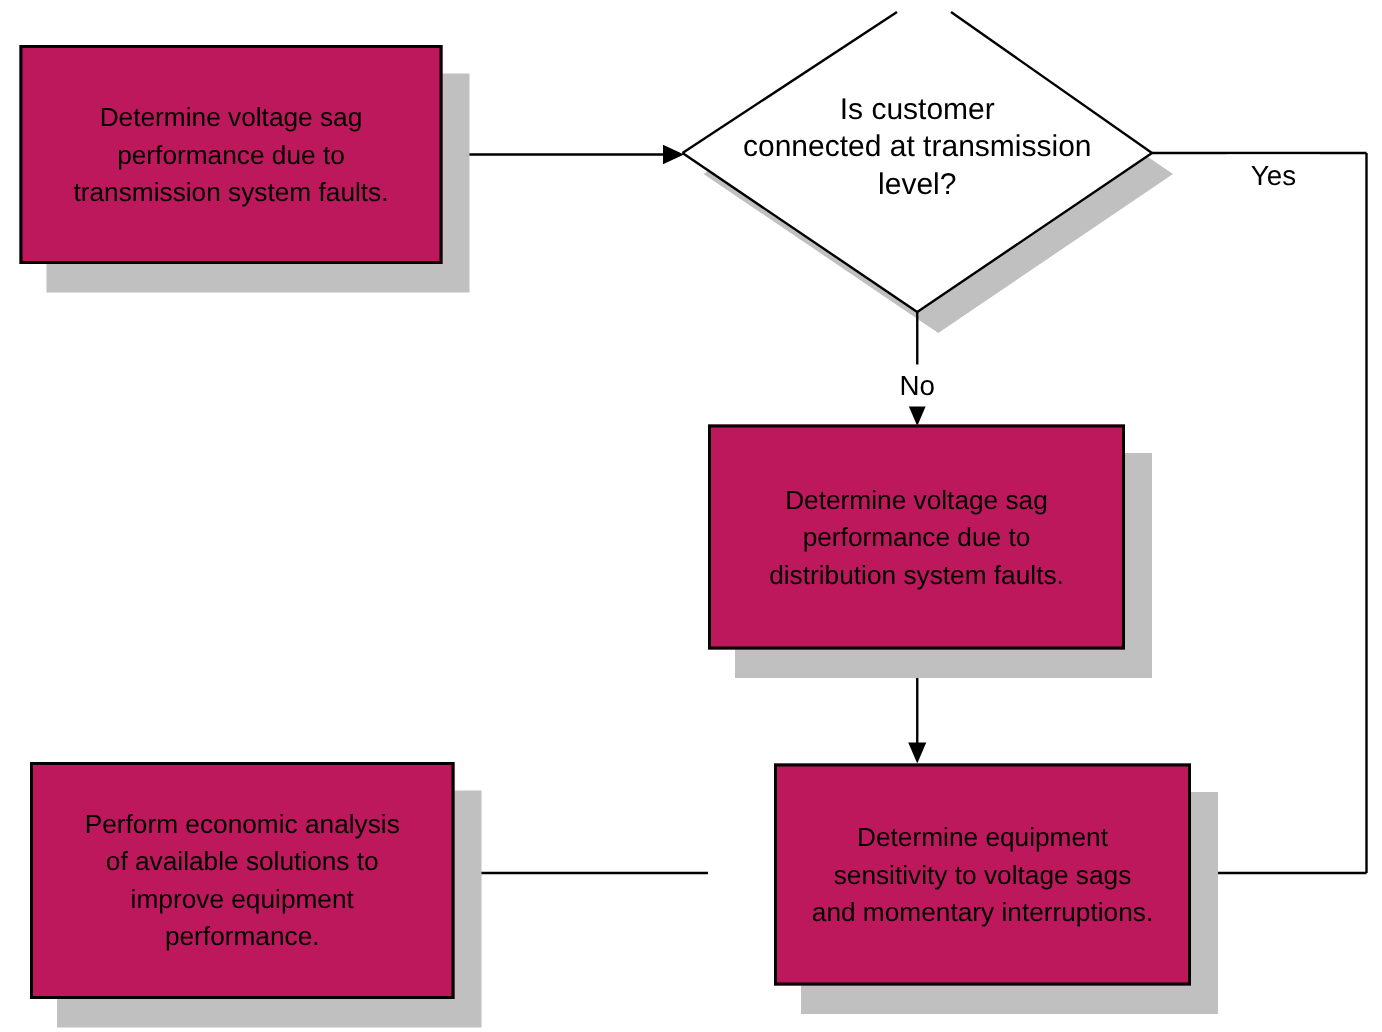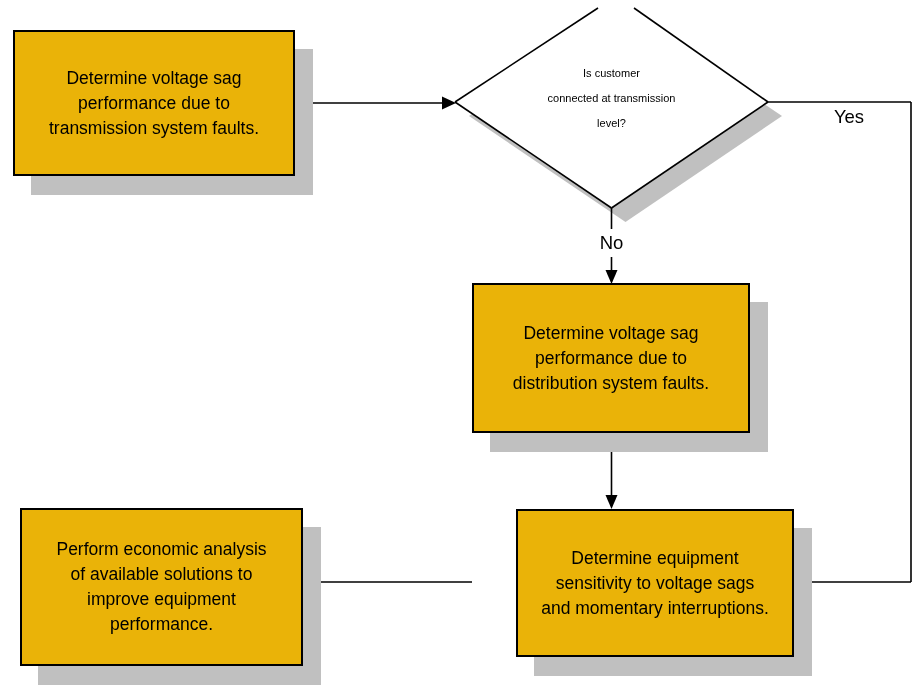--- a/index.html
+++ b/index.html
@@ -17,21 +17,21 @@
     color: #000000;
   }
   .layer {
     position: absolute;
     left: 0;
     top: 0;
   }
   .node {
     position: absolute;
     box-sizing: border-box;
-    background: #eab308;
+    background: #be185d;
     border: 2px solid #000000;
     box-shadow: 18px 19px 0 0 #c0c0c0;
     display: flex;
     align-items: center;
     justify-content: center;
     text-align: center;
     white-space: pre-line;
     font-size: 17.5px;
     line-height: 25px;
     padding: 16px 2px;
@@ -44,34 +44,34 @@
     position: absolute;
     left: 476px;
     top: 58px;
     width: 271px;
     height: 80px;
     display: flex;
     align-items: center;
     justify-content: center;
     text-align: center;
     white-space: pre-line;
-    font-size: 11px;
+    font-size: 20px;
     line-height: 25px;
   }
   .edge-label {
     position: absolute;
     background: #ffffff;
     display: flex;
     align-items: center;
     justify-content: center;
     font-size: 18.5px;
     line-height: 26px;
   }
   .edge-label.yes { left: 818px; top: 90px;  width: 62px; height: 27px; margin-top: 13px; }
-  .edge-label.no  { left: 589px; top: 229px; width: 45px; height: 28px; }
+  .edge-label.no  { left: 589px; top: 243px; width: 45px; height: 28px; }
   svg line, svg polyline {
     stroke: #000000;
     stroke-width: 1.6;
     fill: none;
   }
   svg .arrowhead { fill: #000000; stroke: none; }
 </style>
 </head>
 <body>
 

